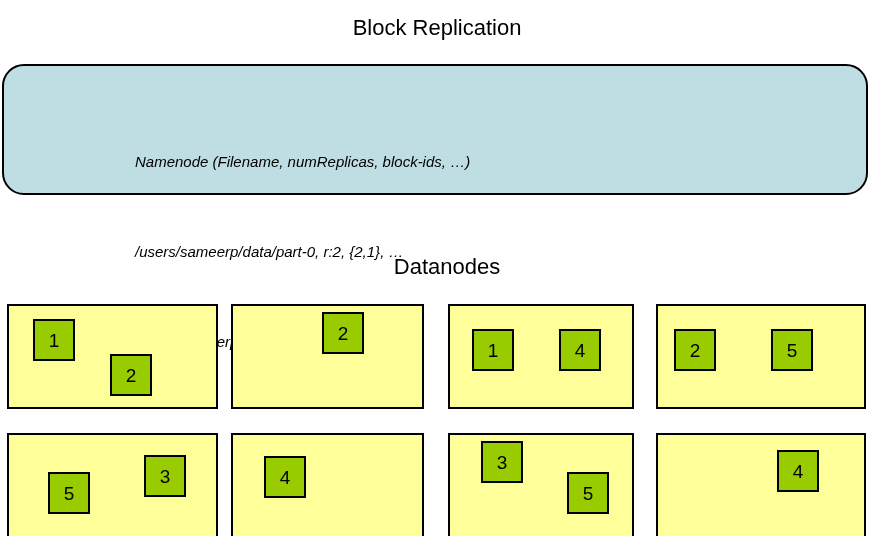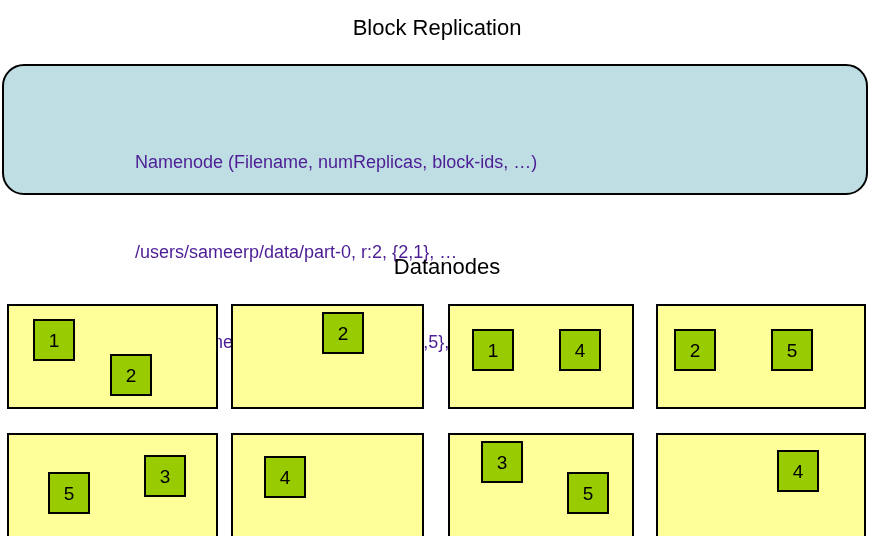--- a/index.html
+++ b/index.html
@@ -47,24 +47,25 @@
     background: #bfdee3;
     border: 2px solid #000000;
     border-radius: 22px;
     box-sizing: border-box;
   }
   .namenode-text {
     position: absolute;
     left: 135px;
     top: 78px;
     width: 700px;
-    font-size: 18px;
+    font-size: 15px;
     line-height: 30px;
     white-space: pre;
-    color: #4c1d95;
+    color: #000000;
+    font-style: italic;
   }
   .namenode-line {
     display: block;
     white-space: pre;
   }
 
   
   .datanodes-label {
     position: absolute;
     left: 10px;

